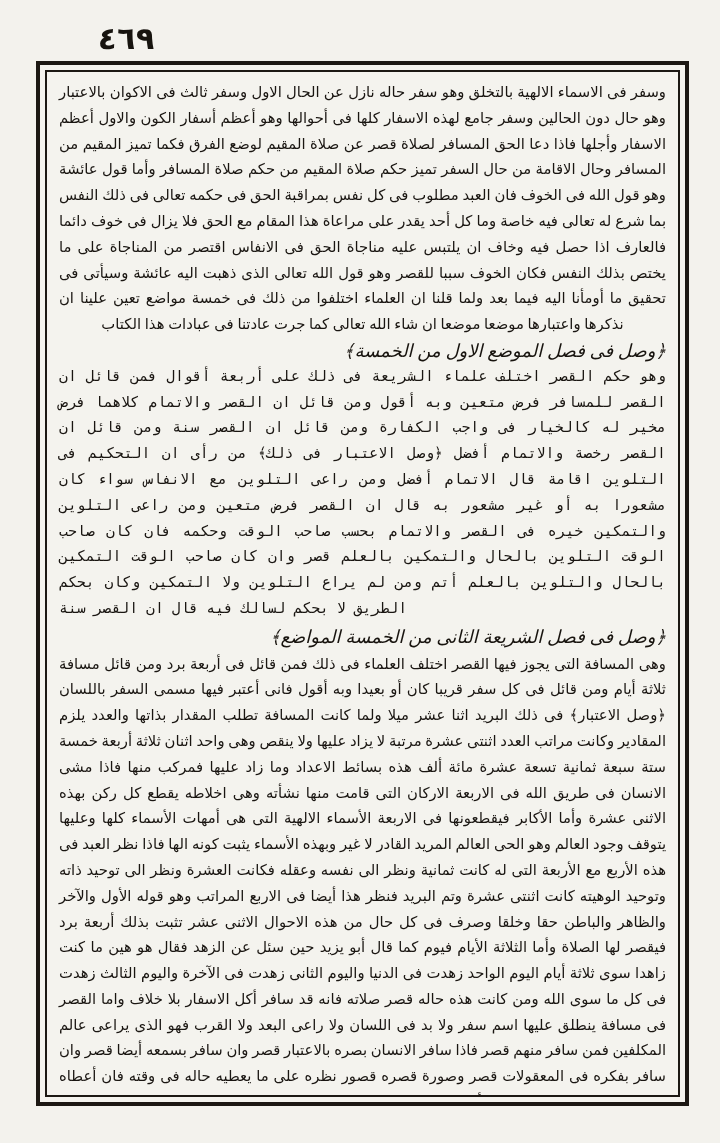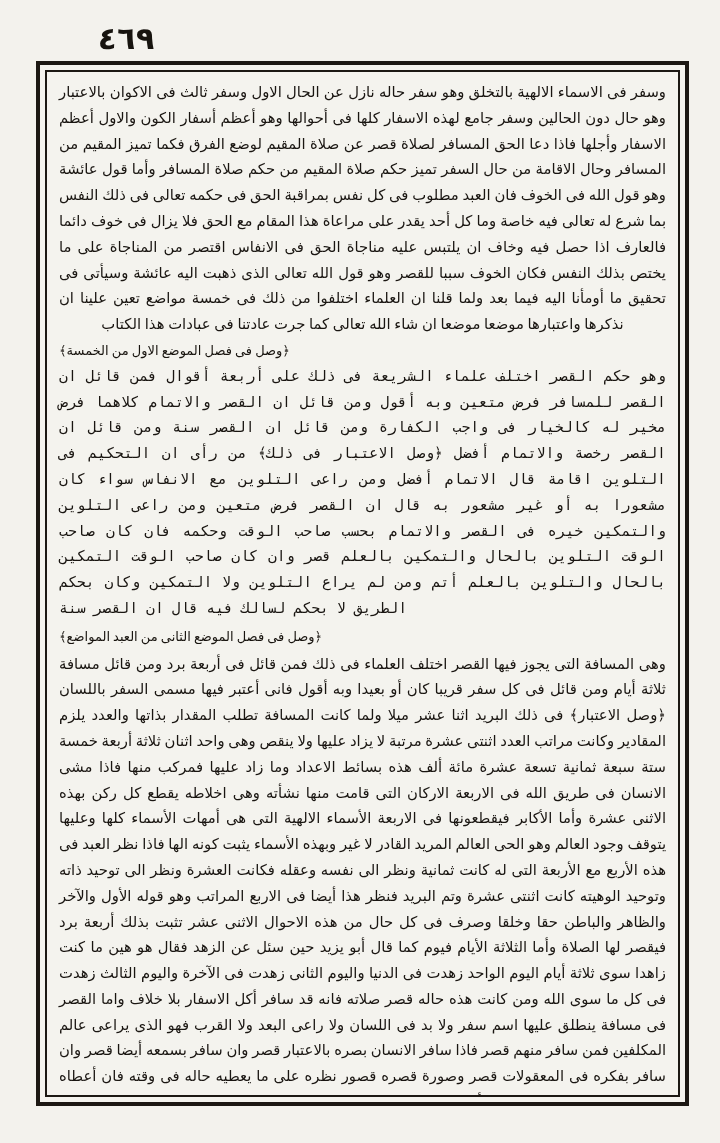--- a/index.html
+++ b/index.html
@@ -51,44 +51,45 @@
     word-spacing: -1px;
   }
   .para {
     margin: 0;
     text-align: justify;
     text-justify: inter-word;
   }
   .para.last-center { text-align-last: center; }
   .para.last-left   { text-align-last: left; font-family: Liberation Mono, monospace; }
   .heading {
-    text-align: left;
+    text-align: right;
     margin: 1px 0;
-    font-size: 13px;
+    font-size: 18px;
     color: #17130e;
+    font-style: italic;
   }
 </style>
 </head>
 <body>
 
 <div class="page">
 
   <div class="page-number">٤٦٩</div>
 
   <div class="frame-outer">
     <div class="frame-inner">
       <div class="text-flow">
 
         <p class="para last-center">وسفر فى الاسماء الالهية بالتخلق وهو سفر حاله نازل عن الحال الاول وسفر ثالث فى الاكوان بالاعتبار وهو حال دون الحالين وسفر جامع لهذه الاسفار كلها فى أحوالها وهو أعظم أسفار الكون والاول أعظم الاسفار وأجلها فاذا دعا الحق المسافر لصلاة قصر عن صلاة المقيم لوضع الفرق فكما تميز المقيم من المسافر وحال الاقامة من حال السفر تميز حكم صلاة المقيم من حكم صلاة المسافر وأما قول عائشة وهو قول الله فى الخوف فان العبد مطلوب فى كل نفس بمراقبة الحق فى حكمه تعالى فى ذلك النفس بما شرع له تعالى فيه خاصة وما كل أحد يقدر على مراعاة هذا المقام مع الحق فلا يزال فى خوف دائما فالعارف اذا حصل فيه وخاف ان يلتبس عليه مناجاة الحق فى الانفاس اقتصر من المناجاة على ما يختص بذلك النفس فكان الخوف سببا للقصر وهو قول الله تعالى الذى ذهبت اليه عائشة وسيأتى فى تحقيق ما أومأنا اليه فيما بعد ولما قلنا ان العلماء اختلفوا من ذلك فى خمسة مواضع تعين علينا ان نذكرها واعتبارها موضعا موضعا ان شاء الله تعالى كما جرت عادتنا فى عبادات هذا الكتاب</p>
 
         <div class="heading">﴿وصل فى فصل الموضع الاول من الخمسة﴾</div>
 
         <p class="para last-left">وهو حكم القصر اختلف علماء الشريعة فى ذلك على أربعة أقوال فمن قائل ان القصر للمسافر فرض متعين وبه أقول ومن قائل ان القصر والاتمام كلاهما فرض مخير له كالخيار فى واجب الكفارة ومن قائل ان القصر سنة ومن قائل ان القصر رخصة والاتمام أفضل ﴿وصل الاعتبار فى ذلك﴾ من رأى ان التحكيم فى التلوين اقامة قال الاتمام أفضل ومن راعى التلوين مع الانفاس سواء كان مشعورا به أو غير مشعور به قال ان القصر فرض متعين ومن راعى التلوين والتمكين خيره فى القصر والاتمام بحسب صاحب الوقت وحكمه فان كان صاحب الوقت التلوين بالحال والتمكين بالعلم قصر وان كان صاحب الوقت التمكين بالحال والتلوين بالعلم أتم ومن لم يراع التلوين ولا التمكين وكان بحكم الطريق لا بحكم لسالك فيه قال ان القصر سنة</p>
 
-        <div class="heading">﴿وصل فى فصل الموضع الثانى من العبد المواضع﴾</div>
+        <div class="heading">﴿وصل فى فصل الشريعة الثانى من الخمسة المواضع﴾</div>
 
         <p class="para last-center">وهى المسافة التى يجوز فيها القصر اختلف العلماء فى ذلك فمن قائل فى أربعة برد ومن قائل مسافة ثلاثة أيام ومن قائل فى كل سفر قريبا كان أو بعيدا وبه أقول فانى أعتبر فيها مسمى السفر باللسان ﴿وصل الاعتبار﴾ فى ذلك البريد اثنا عشر ميلا ولما كانت المسافة تطلب المقدار بذاتها والعدد يلزم المقادير وكانت مراتب العدد اثنتى عشرة مرتبة لا يزاد عليها ولا ينقص وهى واحد اثنان ثلاثة أربعة خمسة ستة سبعة ثمانية تسعة عشرة مائة ألف هذه بسائط الاعداد وما زاد عليها فمركب منها فاذا مشى الانسان فى طريق الله فى الاربعة الاركان التى قامت منها نشأته وهى اخلاطه يقطع كل ركن بهذه الاثنى عشرة وأما الأكابر فيقطعونها فى الاربعة الأسماء الالهية التى هى أمهات الأسماء كلها وعليها يتوقف وجود العالم وهو الحى العالم المريد القادر لا غير وبهذه الأسماء يثبت كونه الها فاذا نظر العبد فى هذه الأربع مع الأربعة التى له كانت ثمانية ونظر الى نفسه وعقله فكانت العشرة ونظر الى توحيد ذاته وتوحيد الوهيته كانت اثنتى عشرة وتم البريد فنظر هذا أيضا فى الاربع المراتب وهو قوله الأول والآخر والظاهر والباطن حقا وخلقا وصرف فى كل حال من هذه الاحوال الاثنى عشر تثبت بذلك أربعة برد فيقصر لها الصلاة وأما الثلاثة الأيام فيوم كما قال أبو يزيد حين سئل عن الزهد فقال هو هين ما كنت زاهدا سوى ثلاثة أيام اليوم الواحد زهدت فى الدنيا واليوم الثانى زهدت فى الآخرة واليوم الثالث زهدت فى كل ما سوى الله ومن كانت هذه حاله قصر صلاته فانه قد سافر أكل الاسفار بلا خلاف واما القصر فى مسافة ينطلق عليها اسم سفر ولا بد فى اللسان ولا راعى البعد ولا القرب فهو الذى يراعى عالم المكلفين فمن سافر منهم قصر فاذا سافر الانسان بصره بالاعتبار قصر وان سافر بسمعه أيضا قصر وان سافر بفكره فى المعقولات قصر وصورة قصره قصور نظره على ما يعطيه حاله فى وقته فان أعطاه الكل كان بحسبه وان أعطاه البعض كان بحسبه وهذا هو مذهب الجماعة وعليه عولوا</p>
 
         <div class="heading">﴿وصل فى فصل الموضع والظاهر من الخمسة المواضع﴾</div>
 
         <p class="para">وهو اختلافهم فى نوع السفر الذى تقصر فيه الصلاة فمن قائل ان ذلك مقصور على سفر الطاعات والافعال المقربة الى الله</p>
 
       </div>
     </div>
   </div>

